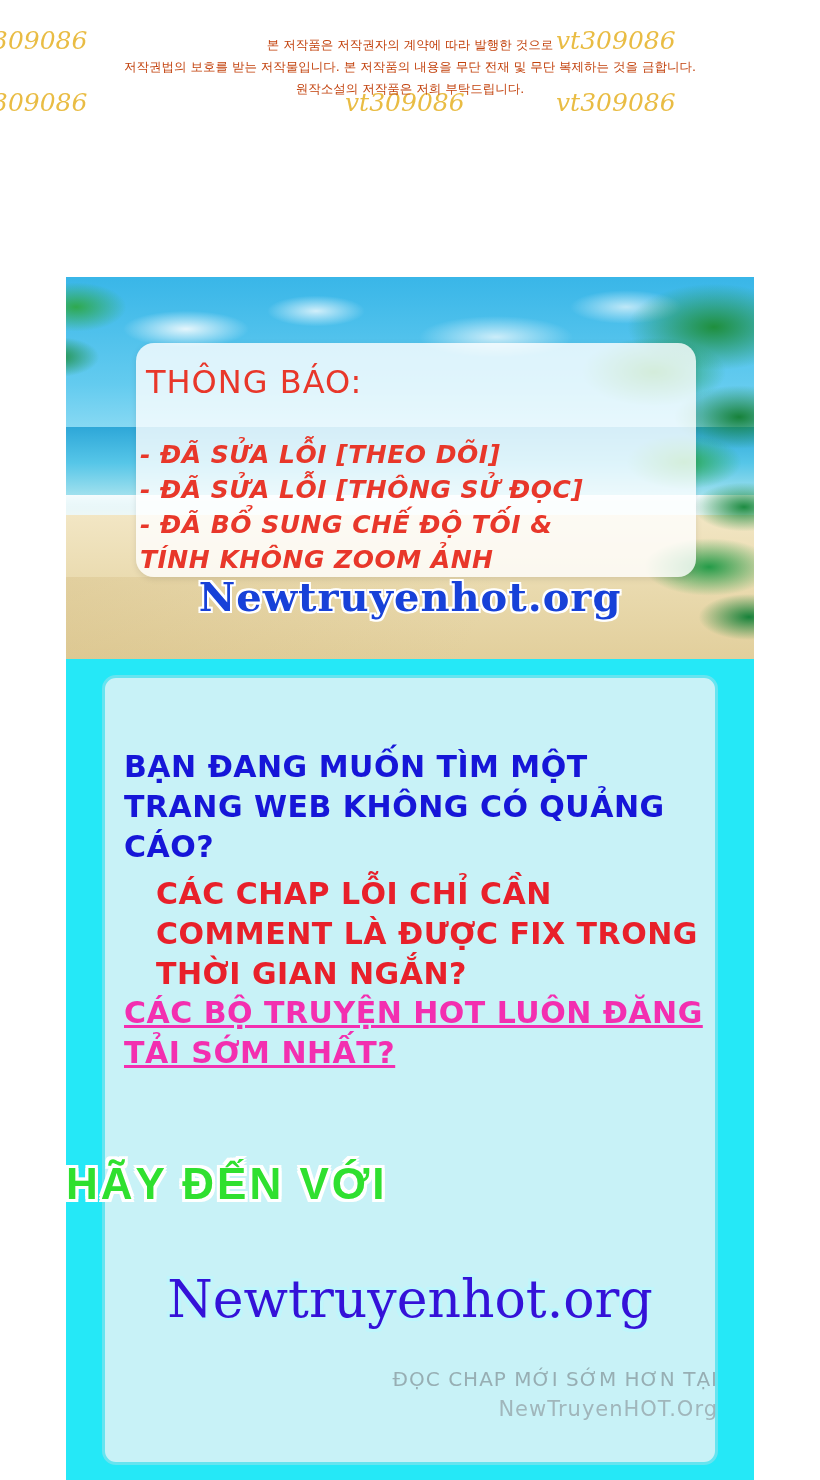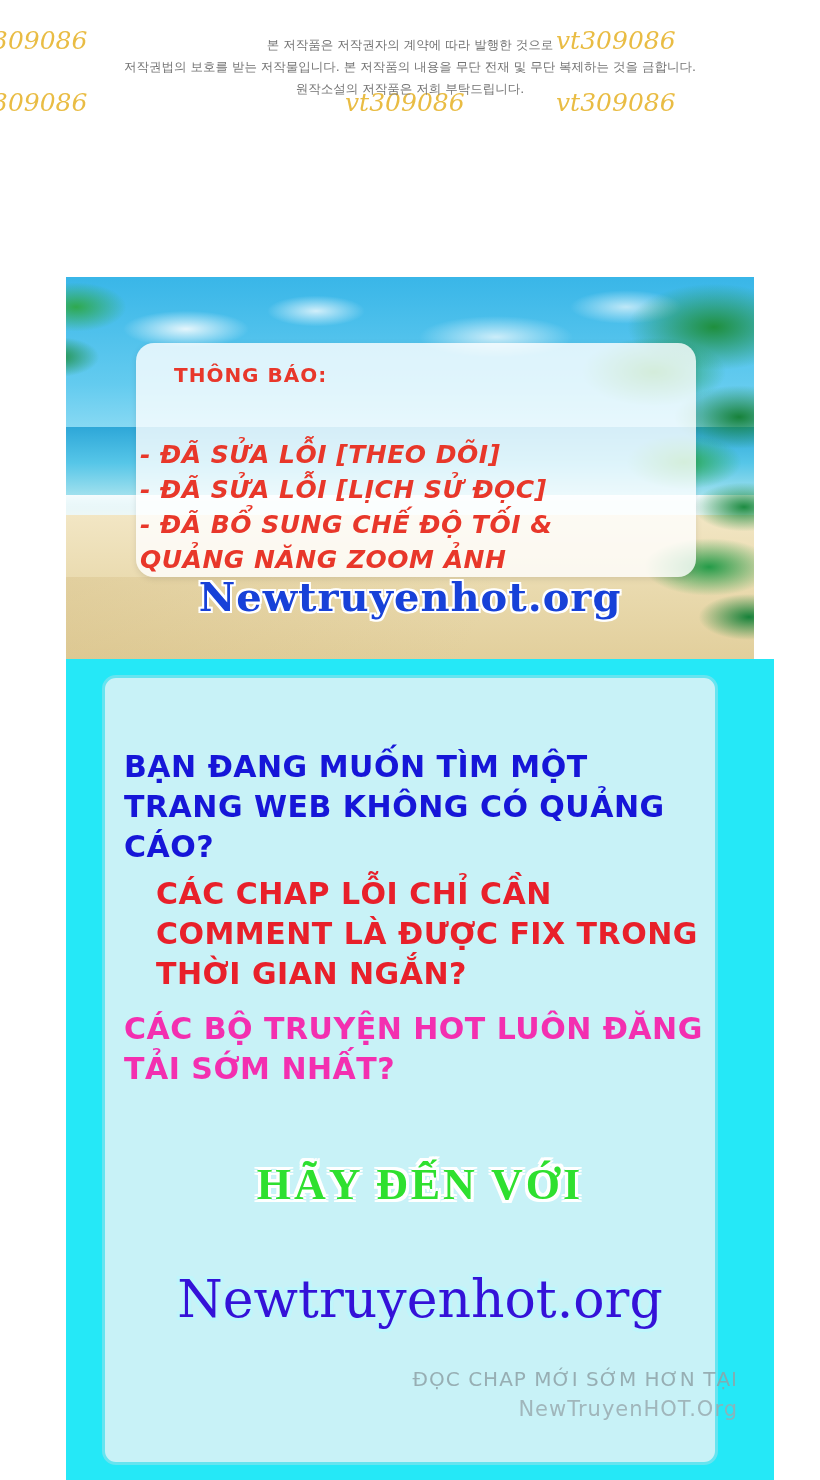--- a/index.html
+++ b/index.html
@@ -37,21 +37,21 @@
   .wm-3 { left: -8px;  top: 88px; }
   .wm-4 { left: 345px; top: 88px; }
   .wm-5 { left: 556px; top: 88px; }
 
   .kr-notice {
     position: absolute;
     left: 80px;
     top: 34px;
     width: 660px;
     text-align: center;
-    color: #737373;
+    color: #c2410c;
     font-family: "DejaVu Sans", sans-serif;
     font-size: 12.5px;
     line-height: 22px;
   }
 
   
   .banner {
     position: absolute;
     left: 66px;
     top: 277px;
@@ -109,24 +109,23 @@
     height: 234px;
     background: rgba(255,255,255,.80);
     border-radius: 18px;
     box-shadow: 0 2px 6px rgba(0,0,0,.10);
   }
   .notice-title {
     position: absolute;
     left: 80px; top: 86px;
     color: #e8372a;
     font-family: "DejaVu Sans", sans-serif;
-    font-weight: bold;
-    font-size: 20px;
+    font-weight: normal;
+    font-size: 32px;
     letter-spacing: 1px;
-    margin-left: 28px;
   }
   .notice-lines {
     position: absolute;
     left: 74px; top: 160px;
     width: 560px;
     color: #e8372a;
     font-family: "DejaVu Sans", sans-serif;
     font-weight: bold;
     font-size: 25px;
     line-height: 35px;
@@ -152,21 +151,20 @@
   }
 
   
   .ad-panel {
     position: absolute;
     left: 66px;
     top: 659px;
     width: 688px;
     height: 821px;
     background: #25e8f7;
-    padding-left: 20px;
   }
   .ad-inner {
     position: absolute;
     left: 36px;
     top: 16px;
     width: 616px;
     height: 790px;
     background: #c8f2f7;
     border: 3px solid #66e4f0;
     border-radius: 14px;
@@ -177,28 +175,28 @@
     width: 580px;
     left: 58px;
     font-family: "DejaVu Sans", sans-serif;
     font-weight: bold;
     font-size: 30px;
     line-height: 40px;
     letter-spacing: .5px;
   }
   .ad-q1 { top: 88px;  color: #1616d8; }
   .ad-q2 { top: 215px; color: #e8202a; margin-left: 32px; }
-  .ad-q3 { top: 350px; color: #f32fb0; }
+  .ad-q3 { top: 334px; color: #f32fb0; text-decoration: underline; }
 
   .ad-cta {
     position: absolute;
     left: 0; right: 0;
     top: 500px;
-    text-align: center;
-    font-family: Liberation Serif, serif;
+    text-align: left;
+    font-family: Liberation Sans, sans-serif;
     font-weight: bold;
     font-size: 44px;
     letter-spacing: 3px;
     color: #2fe02f;
     text-shadow:
       -3px -3px 0 #fff, 3px -3px 0 #fff,
       -3px  3px 0 #fff, 3px  3px 0 #fff,
        0   -3px 0 #fff, 0    3px 0 #fff,
       -3px  0   0 #fff, 3px  0   0 #fff;
   }
@@ -261,23 +259,23 @@
   <div class="sand-shade"></div>
   <div class="palm-left"></div>
   <div class="palm-right"></div>
 
   <div class="notice-card"></div>
 
   <div class="notice-title">THÔNG BÁO:</div>
 
   <div class="notice-lines">
     <div>- ĐÃ SỬA LỖI [THEO DÕI]</div>
-    <div>- ĐÃ SỬA LỖI [LỊCH SỬ ĐỌC]</div>
+    <div>- ĐÃ SỬA LỖI [THÔNG SỬ ĐỌC]</div>
     <div>- ĐÃ BỔ SUNG CHẾ ĐỘ TỐI &amp;</div>
-    <div>  QUẢNG NĂNG ZOOM ẢNH</div>
+    <div>  TÍNH KHÔNG ZOOM ẢNH</div>
   </div>
 
   <div class="banner-site">Newtruyenhot.org</div>
 </div>
 
 <div class="ad-panel">
   <div class="ad-inner"></div>
 
   <div class="ad-block ad-q1">BẠN ĐANG MUỐN TÌM MỘT TRANG WEB KHÔNG CÓ QUẢNG CÁO?</div>
   <div class="ad-block ad-q2">CÁC CHAP LỖI CHỈ CẦN COMMENT LÀ ĐƯỢC FIX TRONG THỜI GIAN NGẮN?</div>

